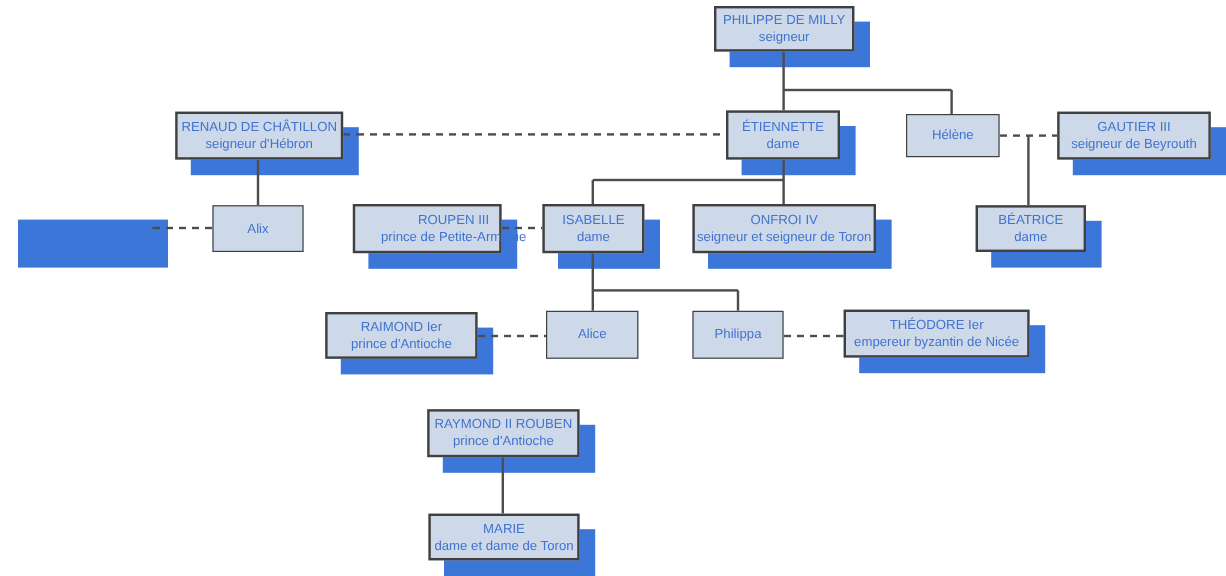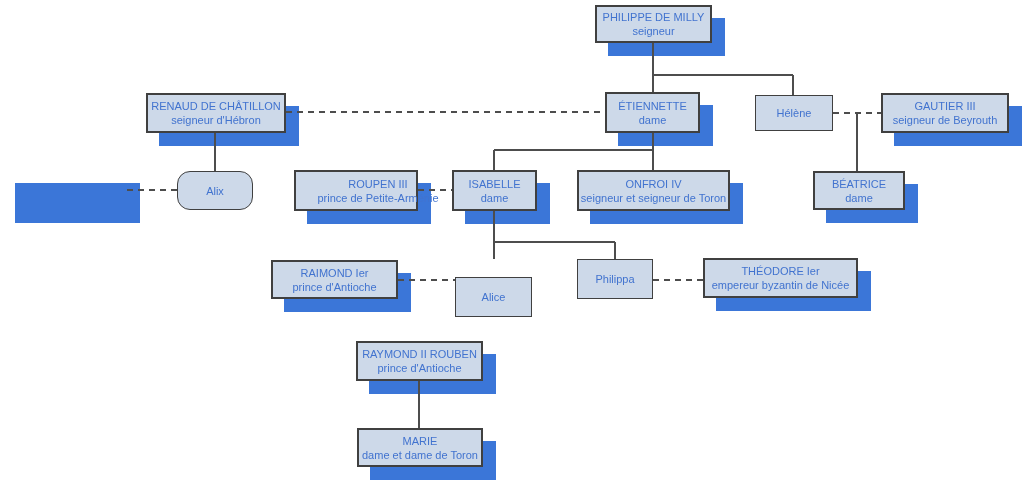--- a/index.html
+++ b/index.html
@@ -90,21 +90,21 @@
       <span class="pname">ÉTIENNETTE</span>
       <span class="ptitle">dame</span>
     </div>
     <div class="node minor" style="left: 755px; top: 95px; width: 78px; height: 36px;">
       <span class="pname">Hélène</span>
     </div>
     <div class="node" style="left: 881px; top: 93px; width: 128px; height: 40px;">
       <span class="pname">GAUTIER III</span>
       <span class="ptitle">seigneur de Beyrouth</span>
     </div>
-    <div class="node minor" style="left: 177px; top: 171px; width: 76px; height: 39px; border-radius: 13px;">
+    <div class="node minor" style="left: 177px; top: 171px; width: 76px; height: 39px;">
       <span class="pname">Alix</span>
     </div>
     <div class="node" style="left: 294px; top: 170px; width: 124px; height: 41px; padding-left: 44px;">
       <span class="pname">ROUPEN III</span>
       <span class="ptitle">prince de Petite-Arménie</span>
     </div>
     <div class="node" style="left: 452px; top: 170px; width: 85px; height: 41px;">
       <span class="pname">ISABELLE</span>
       <span class="ptitle">dame</span>
     </div>
@@ -113,21 +113,21 @@
       <span class="ptitle">seigneur et seigneur de Toron</span>
     </div>
     <div class="node" style="left: 813px; top: 171px; width: 92px; height: 39px;">
       <span class="pname">BÉATRICE</span>
       <span class="ptitle">dame</span>
     </div>
     <div class="node" style="left: 271px; top: 260px; width: 127px; height: 39px;">
       <span class="pname">RAIMOND Ier</span>
       <span class="ptitle">prince d'Antioche</span>
     </div>
-    <div class="node minor" style="left: 455px; top: 277px; width: 77px; height: 40px;">
+    <div class="node minor" style="left: 455px; top: 259px; width: 77px; height: 40px;">
       <span class="pname">Alice</span>
     </div>
     <div class="node" style="left: 703px; top: 258px; width: 155px; height: 40px;">
       <span class="pname">THÉODORE Ier</span>
       <span class="ptitle">empereur byzantin de Nicée</span>
     </div>
     <div class="node minor" style="left: 577px; top: 259px; width: 76px; height: 40px;">
       <span class="pname">Philippa</span>
     </div>
     <div class="node" style="left: 356px; top: 341px; width: 127px; height: 40px;">

